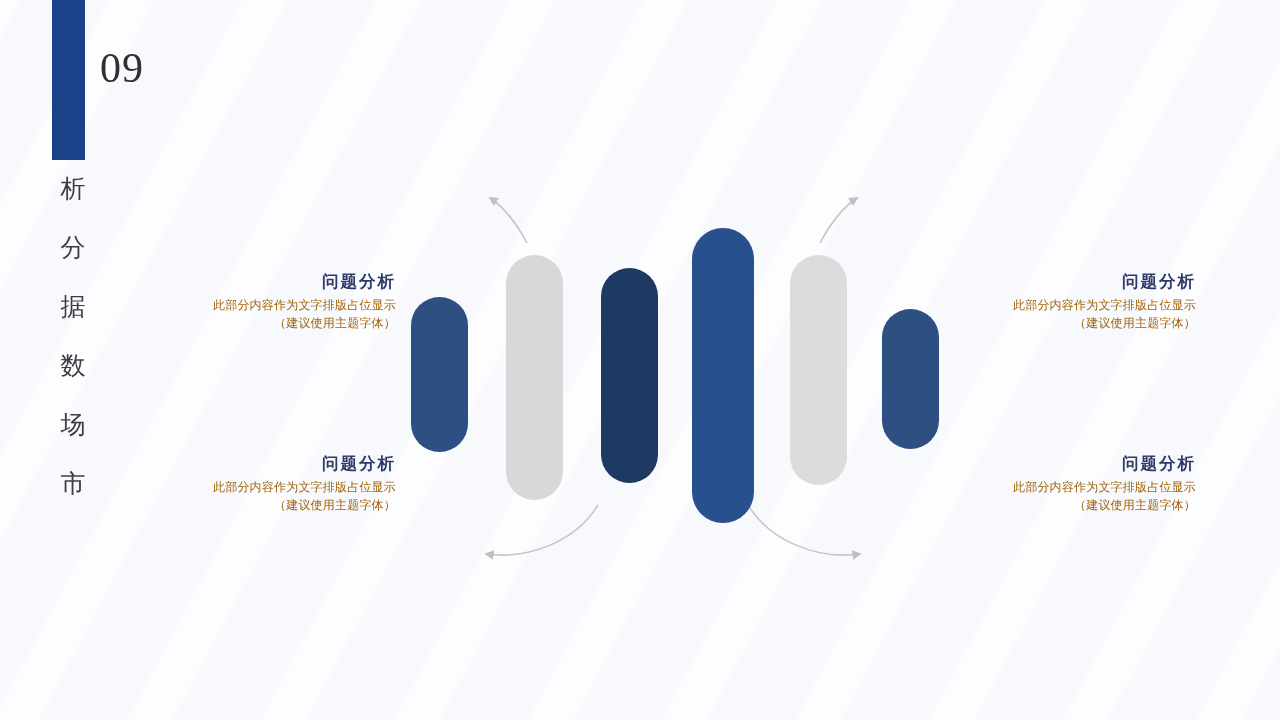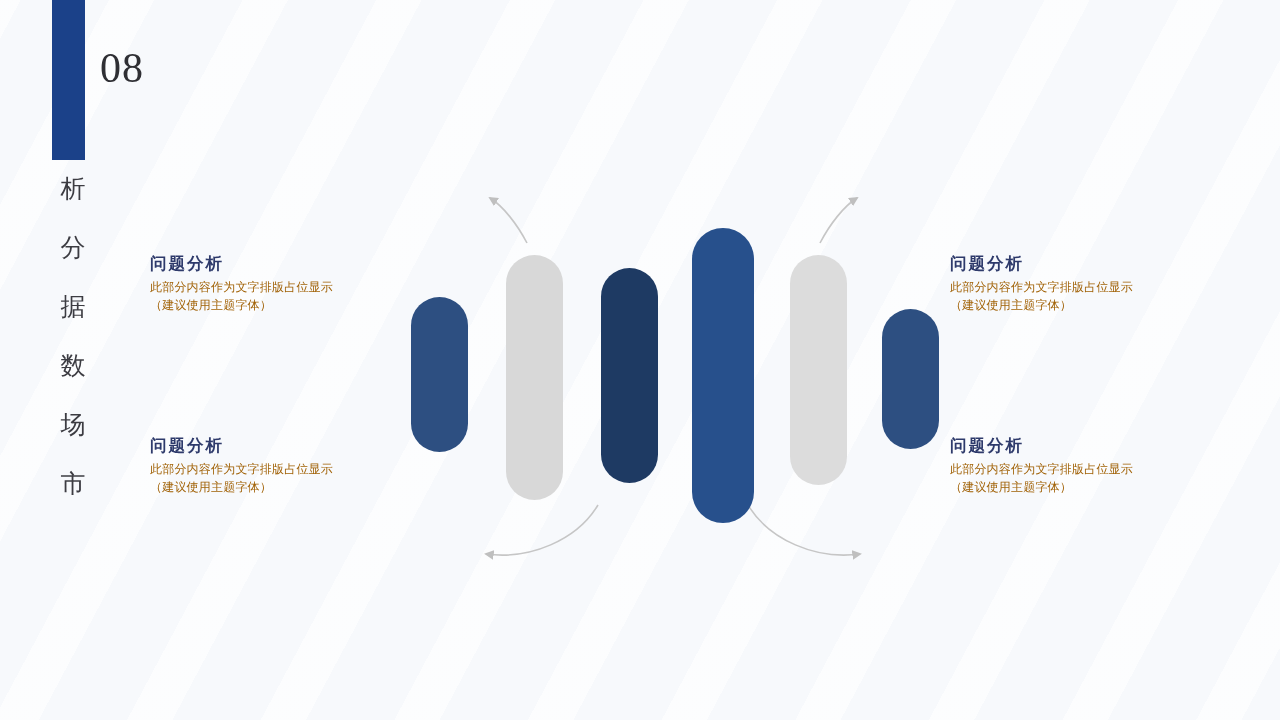--- a/index.html
+++ b/index.html
@@ -55,21 +55,21 @@
     color:#3c3c42;
     text-align:center;
   }
   .vertical-title .vchar {
     display:block;
     line-height:1;
     margin-bottom:34px;
   }
 
   
-  .text-block { position:absolute; width:246px; text-align:left; }
+  .text-block { position:absolute; width:246px; text-align:right;margin-top:18px; }
   .tb-left  { left:150px; }
   .tb-right { left:950px; }
   .tb-top    { top:252px; }
   .tb-bottom { top:434px; }
 
   .tb-heading {
     font-size:16.5px;
     font-weight:bold;
     color:#2e3a6b;
     letter-spacing:2px;
@@ -90,21 +90,21 @@
   
   .arrows { position:absolute; left:0; top:0; }
 </style>
 </head>
 <body style="background: rgb(247, 249, 252);">
 
 <div class="bg-streaks"></div>
 
 <div class="accent-bar" style="background: rgb(27, 65, 137);"></div>
 
-<div class="section-number">08</div>
+<div class="section-number">09</div>
 
 <div class="vertical-title">
   <span class="vchar">析</span>
   <span class="vchar">分</span>
   <span class="vchar">据</span>
   <span class="vchar">数</span>
   <span class="vchar">场</span>
   <span class="vchar">市</span>
 </div>
 

